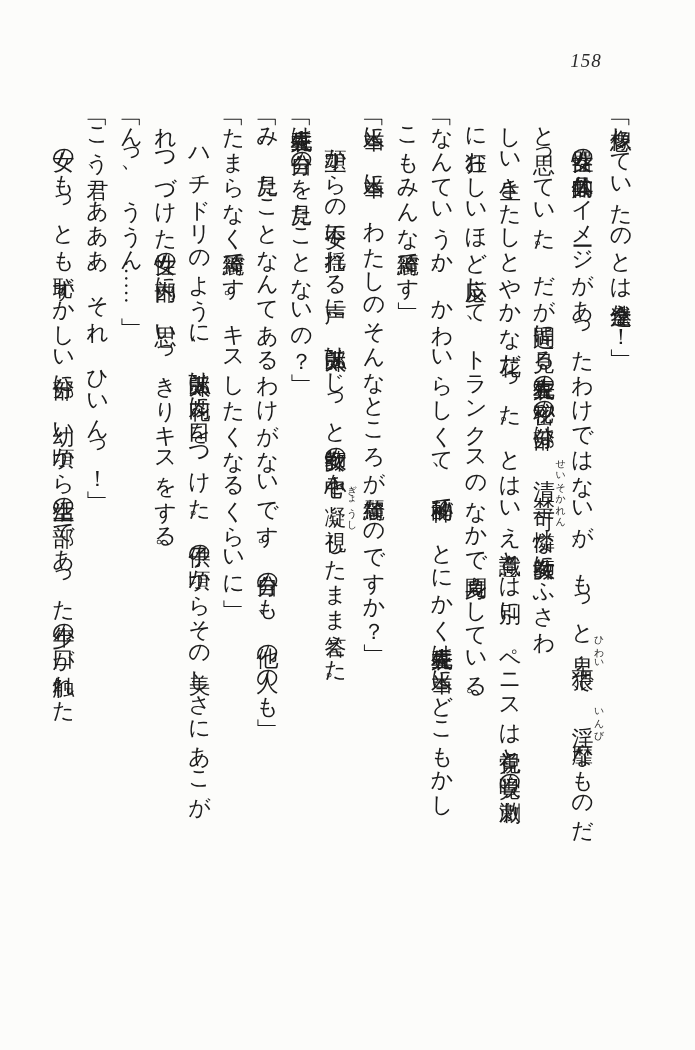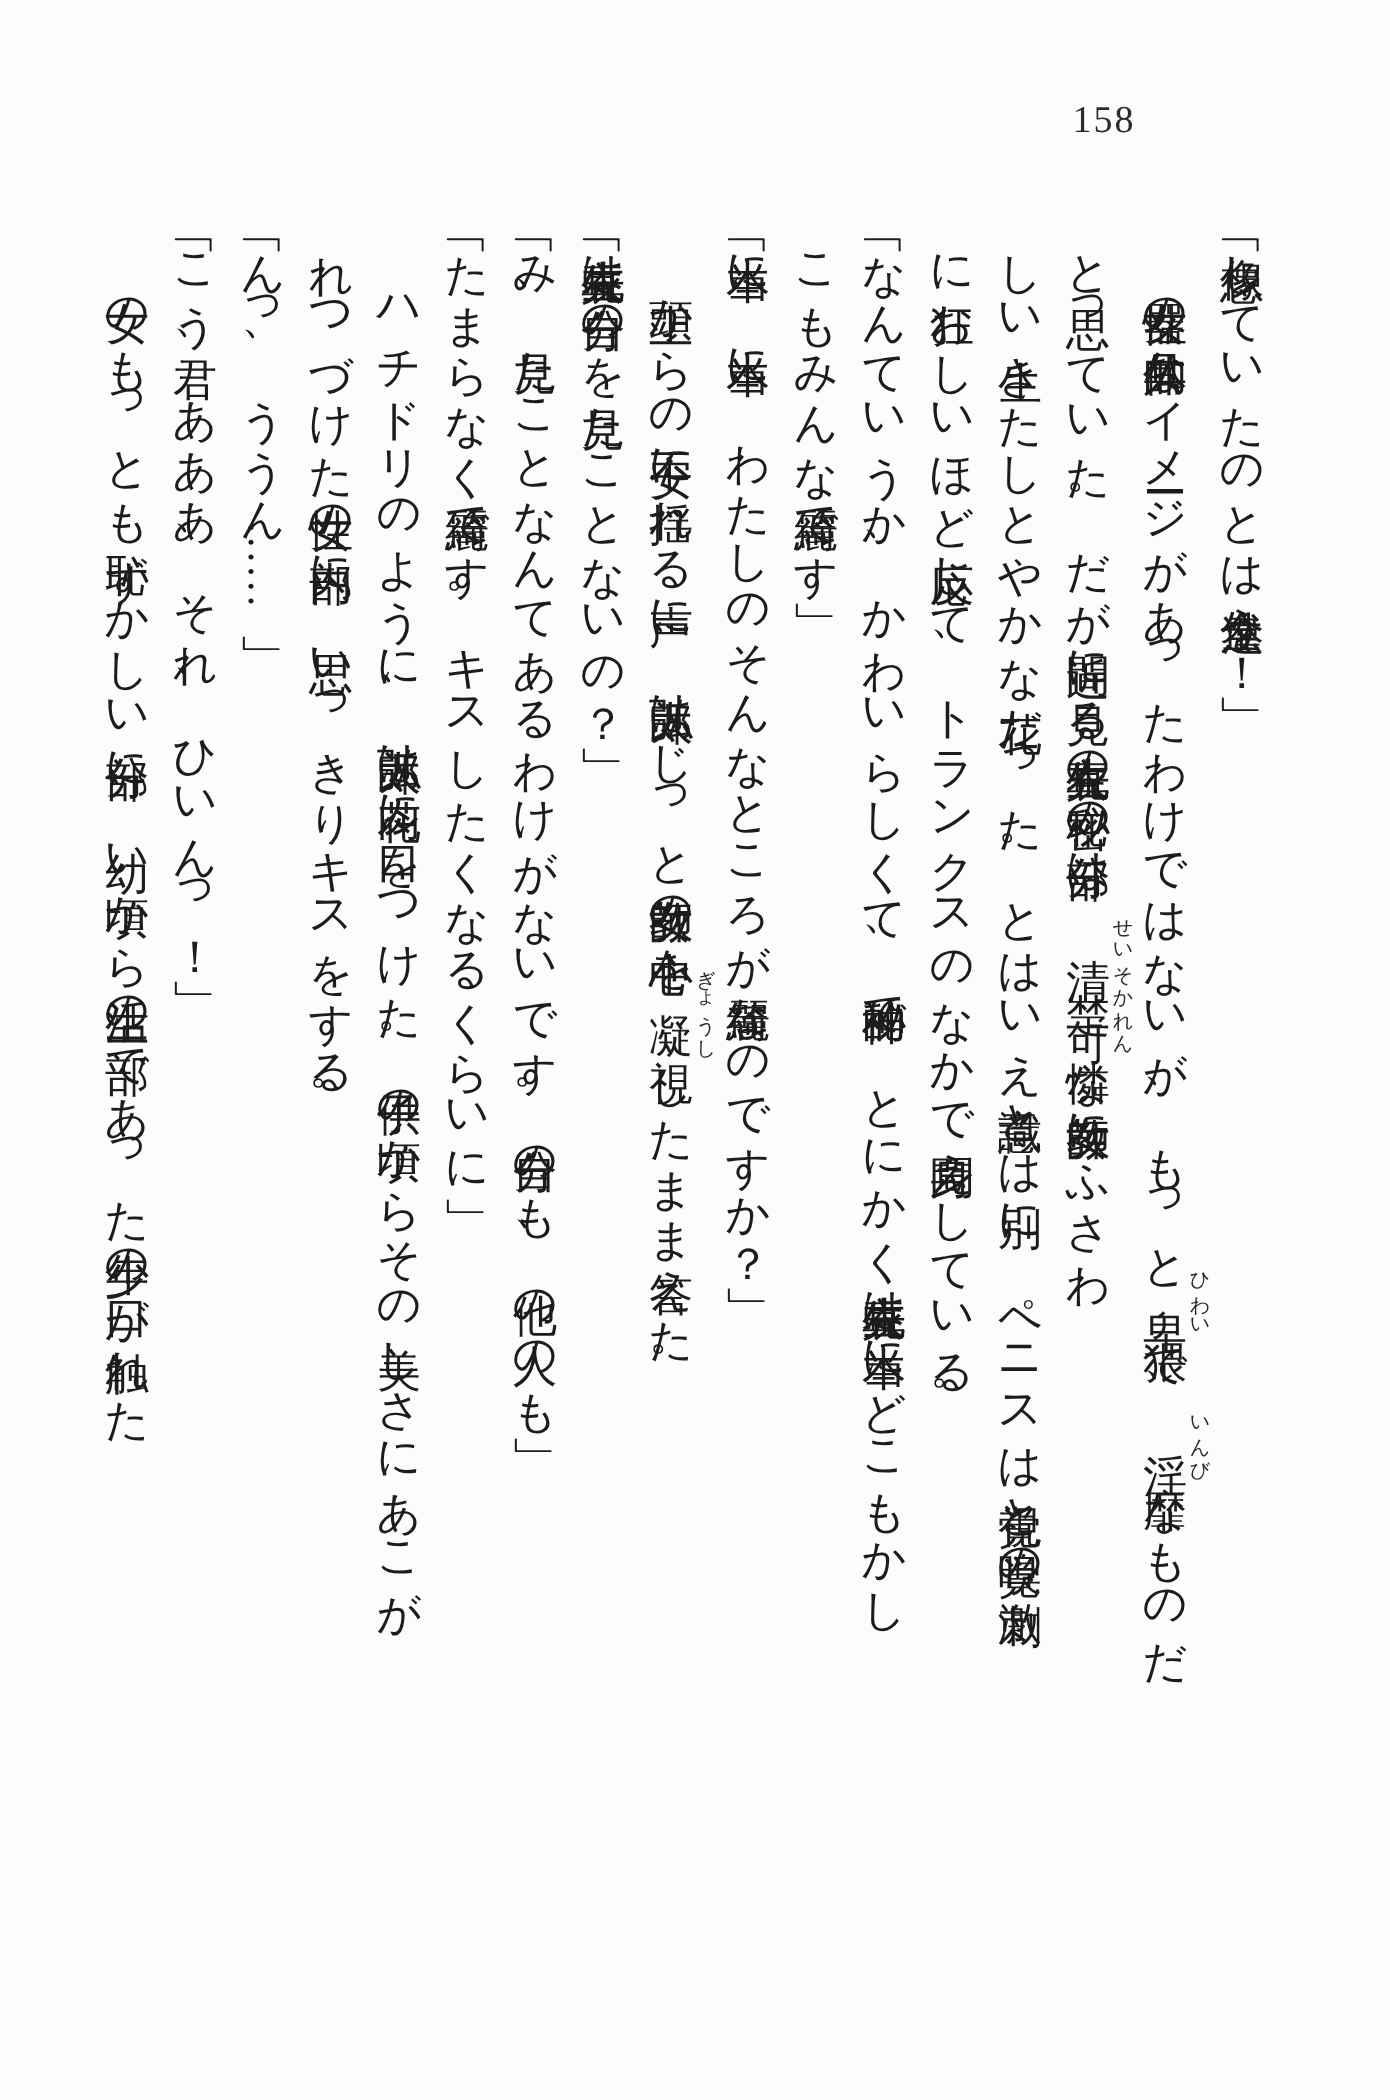--- a/index.html
+++ b/index.html
@@ -14,24 +14,25 @@
     position: relative;
     width: 695px;
     height: 1050px;
     background: #fcfcfa;
     font-family: "Liberation Serif", "DejaVu Serif", serif;
     color: #1c1c1c;
   }
   .page-number {
     position: absolute;
     top: 50px;
-    left: 532px;
+    left: 566px;
     width: 40px;
     text-align: center;
     font-size: 19px;
+    font-style: italic;
     letter-spacing: 1px;
     color: #2b2b2b;
   }
   .text-block {
     position: absolute;
     top: 112px;
     right: 57px;
     height: 836px;
     writing-mode: vertical-rl;
     text-orientation: mixed;

